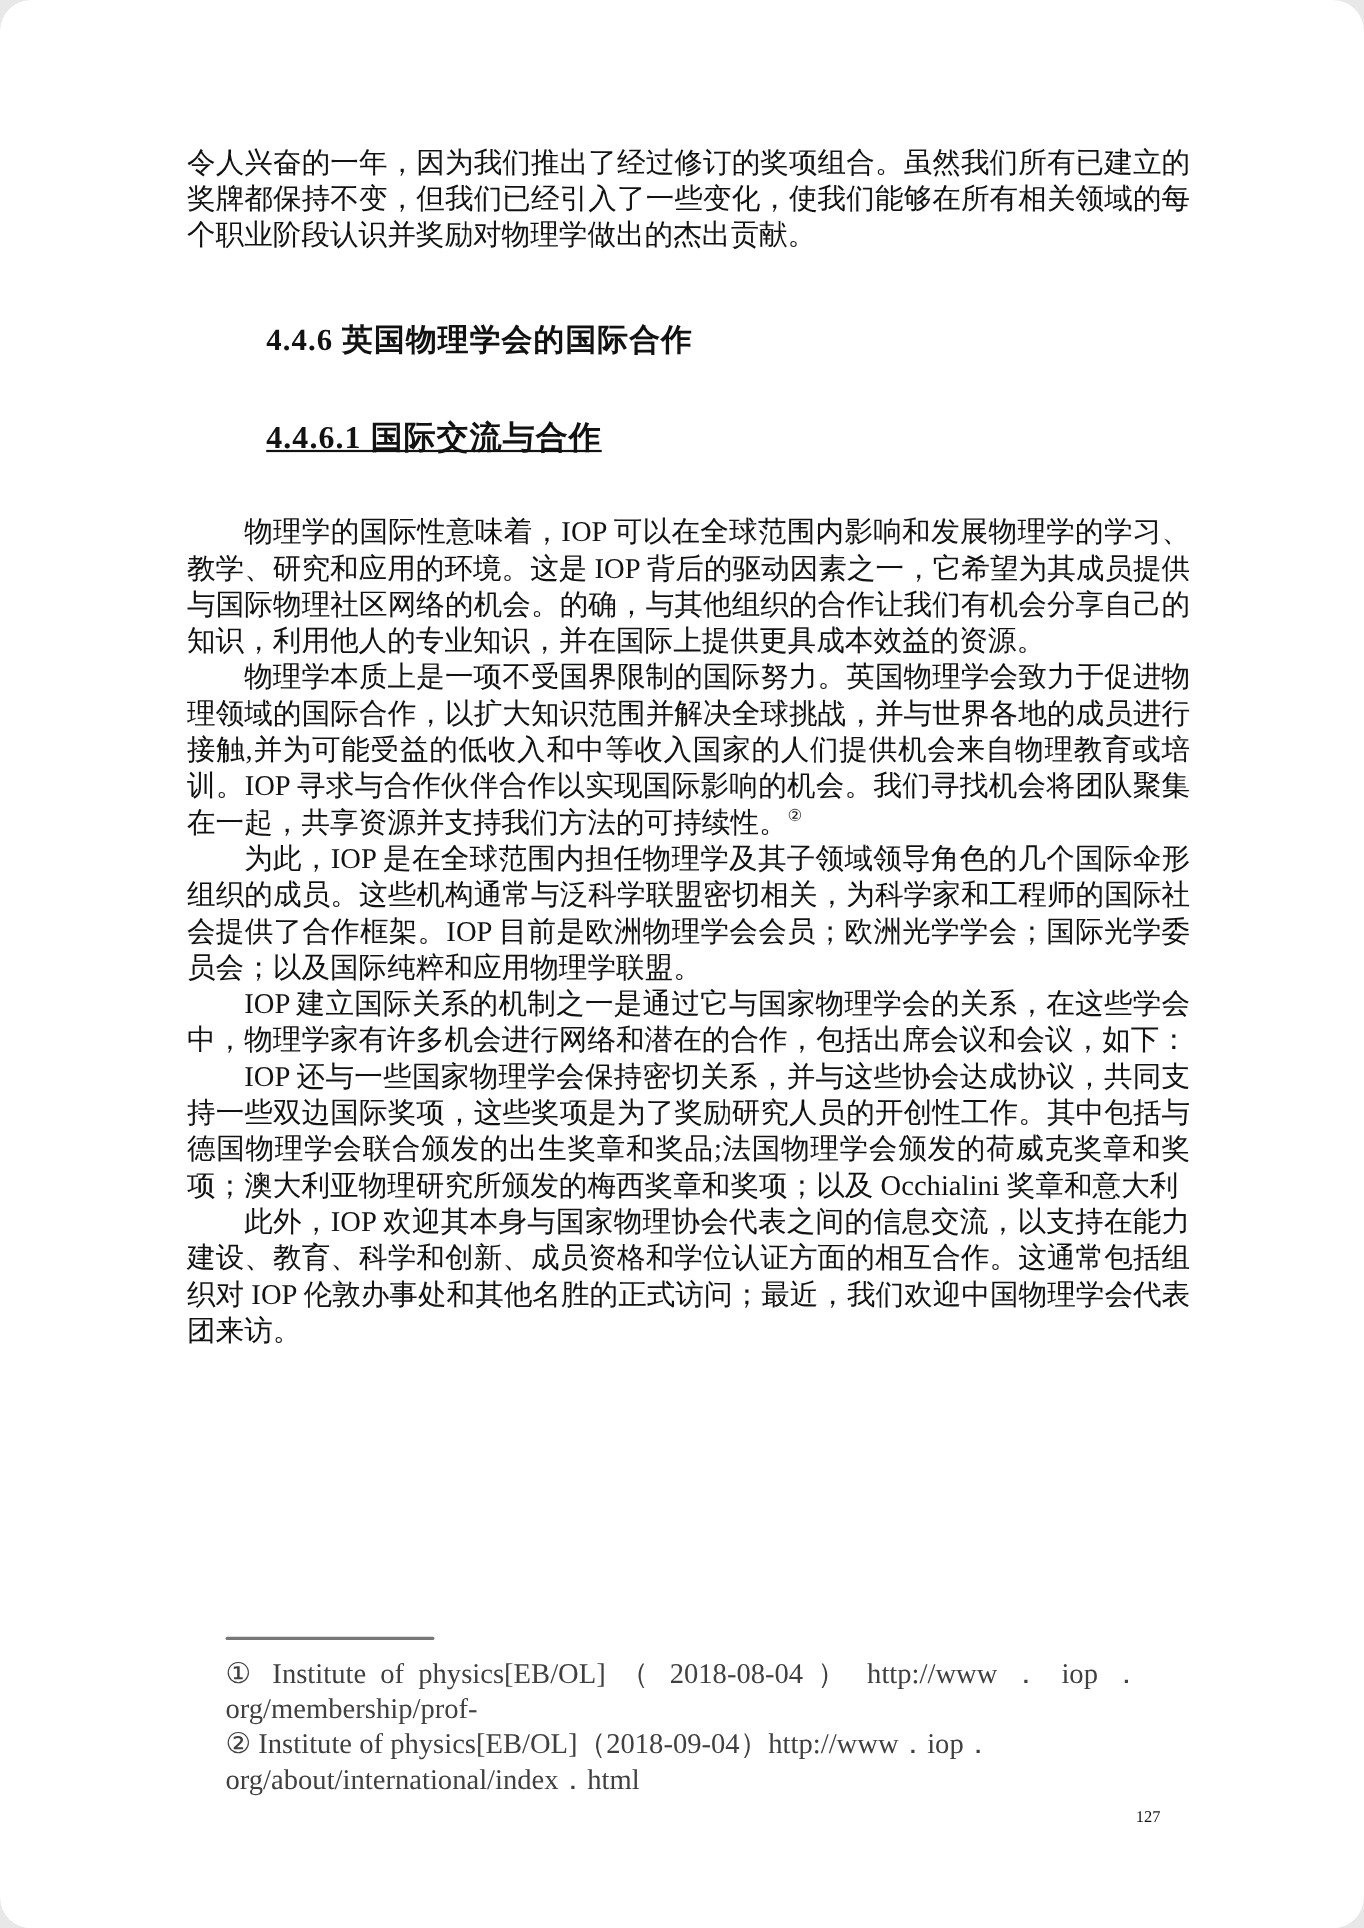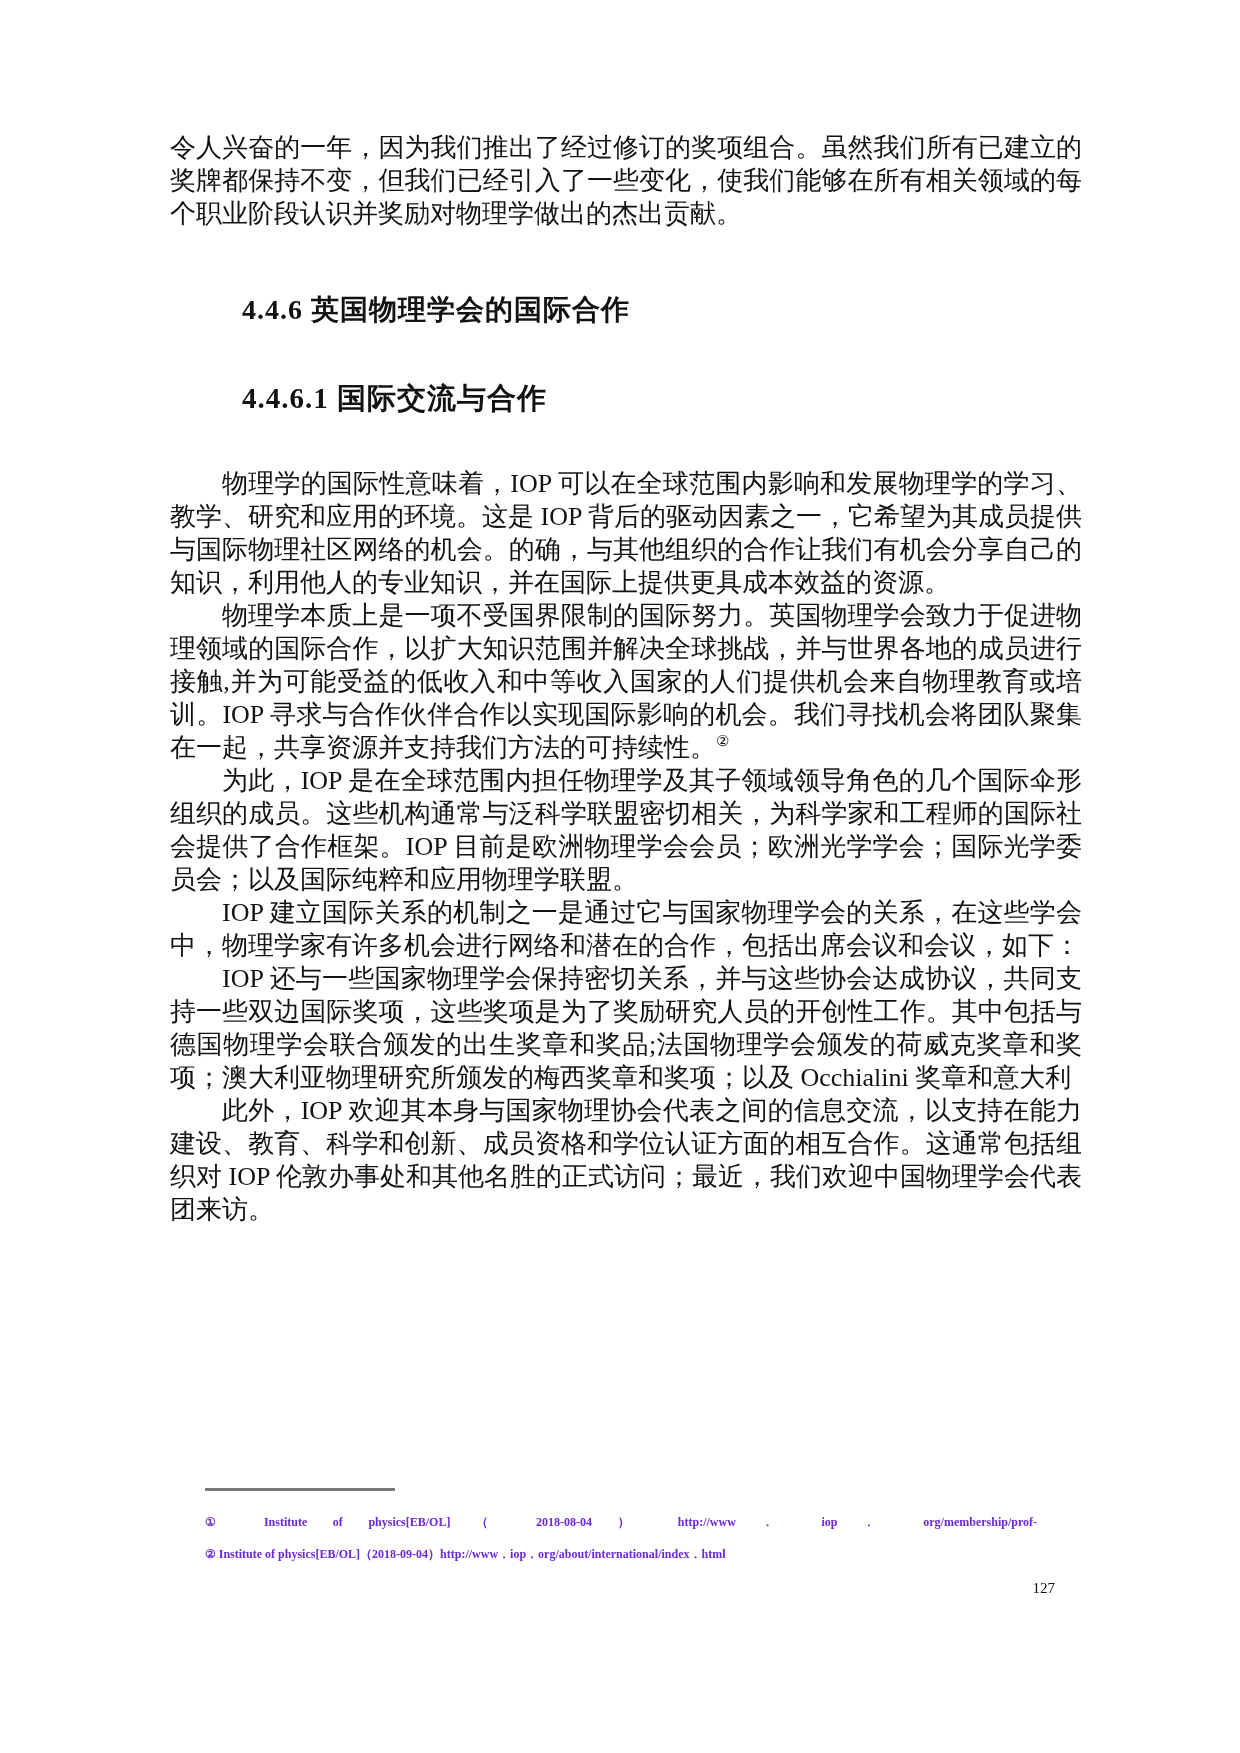--- a/index.html
+++ b/index.html
@@ -1,15 +1,15 @@
 <!DOCTYPE html>
 <html><head>
 <meta charset="utf-8">
 <style>
-  * { margin: 0; padding: 0; box-sizing: border-box; }
+  * { margin: 0; padding: 0; box-sizing: border-box; border-radius: 28px; }
   html, body { background: #e8e8e8; }
   .page {
     position: relative;
     width: 1240px;
     height: 1753px;
     margin: 0 auto;
     background: #ffffff;
     color: #121212;
     font-family: "Liberation Serif", "DejaVu Serif", serif;
     overflow: hidden;
@@ -43,43 +43,43 @@
     letter-spacing: 1px;
   }
   h2.h-subsection {
     margin-top: 48px;
     margin-bottom: 50px;
     padding-left: 72px;
     font-size: 29px;
     line-height: 38px;
     font-weight: bold;
     letter-spacing: 1px;
+    text-decoration: underline;
   }
   p.quote {
     margin-top: 10px;
     line-height: 44px;
   }
   .footer {
     position: absolute;
     top: 1488px;
     left: 205px;
     width: 832px;
   }
   .fn-divider {
     width: 190px;
     height: 3px;
     background: #777777;
     margin-bottom: 15px;
   }
   .fn-line {
-    font-size: 12px;
+    font-size: 26px;
     line-height: 32px;
-    color: #6d28d9;
+    color: #404040;
     text-align: left;
-    font-weight: bold;
   }
   .fn-justify {
     text-align: justify;
     text-align-last: justify;
   }
   .page-number {
     font-size: 15px;
     line-height: 32px;
     text-align: right;
     margin-top: 2px;

